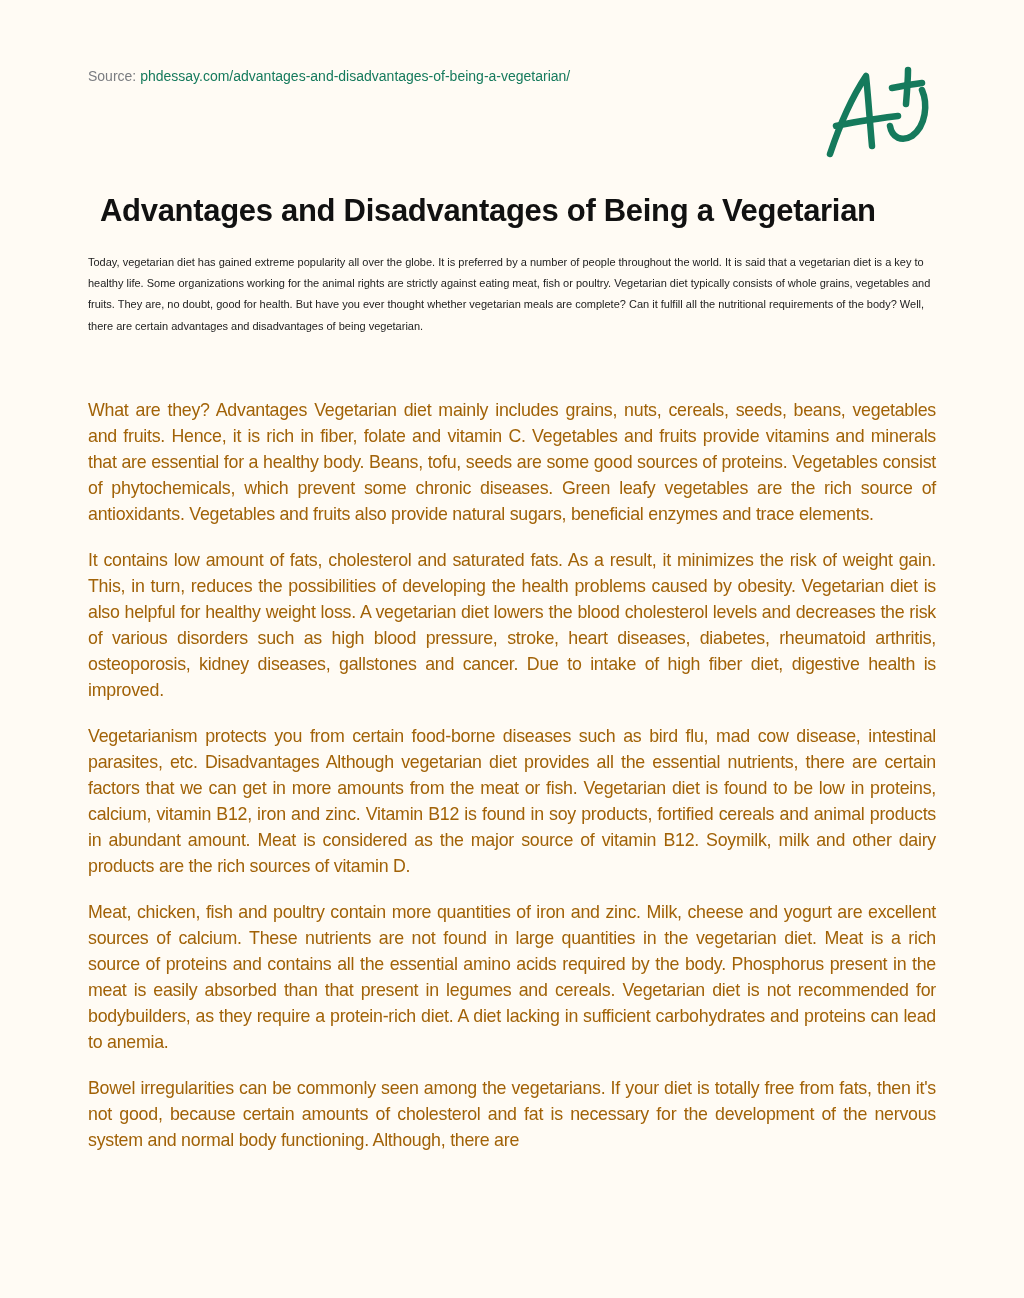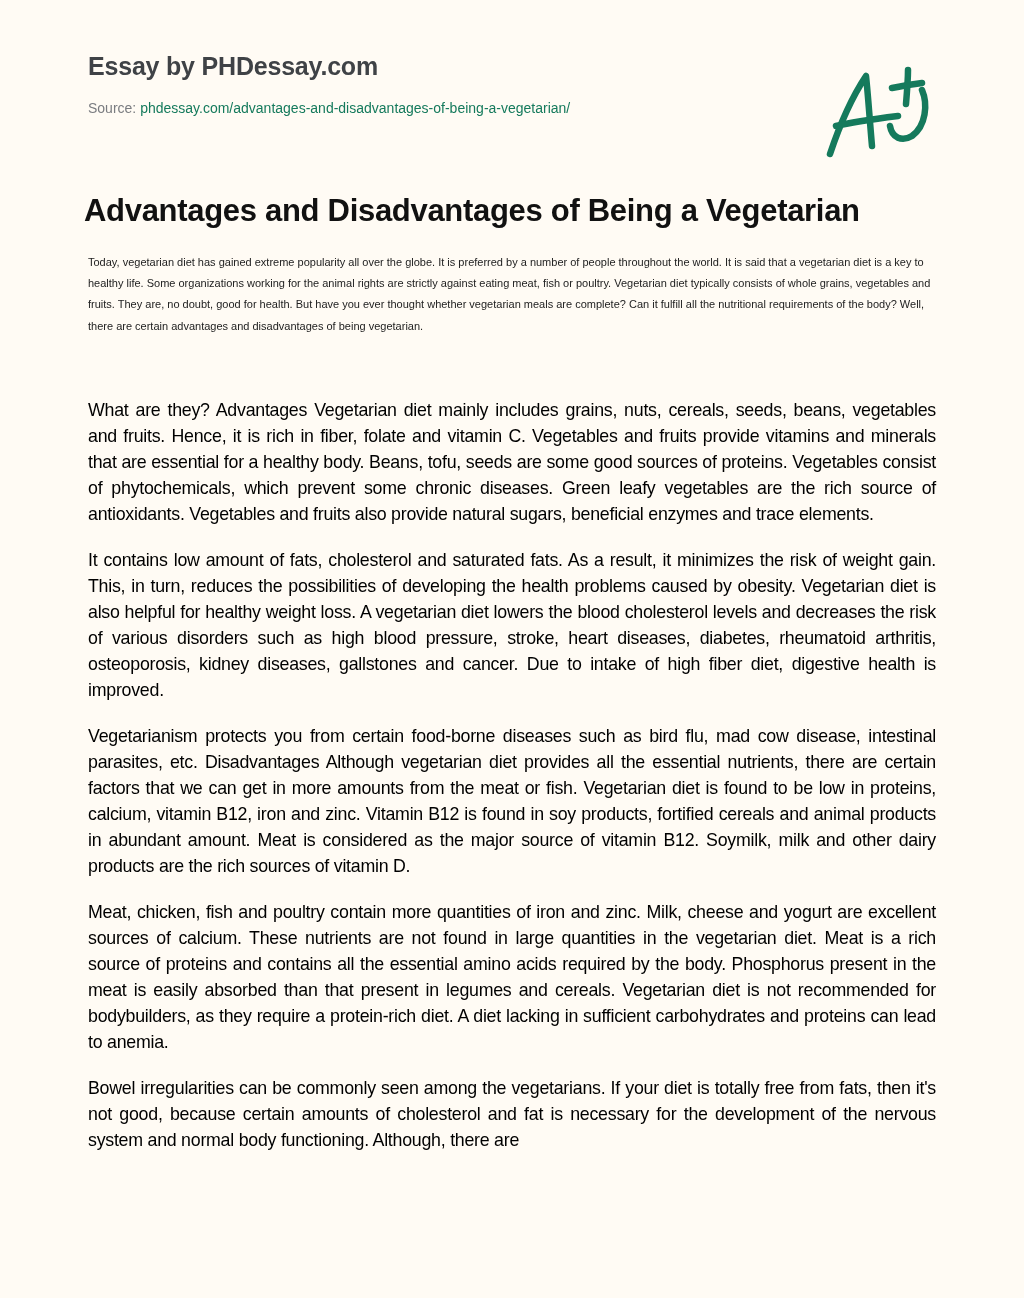--- a/index.html
+++ b/index.html
@@ -42,21 +42,21 @@
     }
     .logo {
       position: absolute;
       left: 822px;
       top: 64px;
       width: 110px;
       height: 100px;
     }
     .title {
       position: absolute;
-      left: 84px;
+      left: 100px;
       top: 191px;
       width: 860px;
       margin: 0;
       font-size: 31px;
       font-weight: bold;
       line-height: 40px;
       color: #111;
       letter-spacing: -0.3px;
     }
     .intro {
@@ -73,29 +73,28 @@
       position: absolute;
       left: 88px;
       top: 397px;
       width: 848px;
     }
     .body-text p {
       margin: 0 0 20px 0;
       font-size: 17.8px;
       line-height: 26px;
       text-align: justify;
-      color: #000000;
+      color: #a16207;
       letter-spacing: -0.25px;
     }
   </style>
 </head>
 <body>
 
 <div class="header">
-  <h2 class="brand">Essay by PHDessay.com</h2>
   <div class="source">
     <span>Source: </span><a>phdessay.com/advantages-and-disadvantages-of-being-a-vegetarian/</a>
   </div>
 </div>
 
 <div class="logo">
   <svg width="110" height="100" viewBox="0 0 110 100">
     <g fill="none" stroke="#157a5c" stroke-width="6.5" stroke-linecap="round" stroke-linejoin="round">
 
       <path d="M8 90 C 18 60, 32 30, 44 12 C 46 30, 48 60, 50 82"></path>

